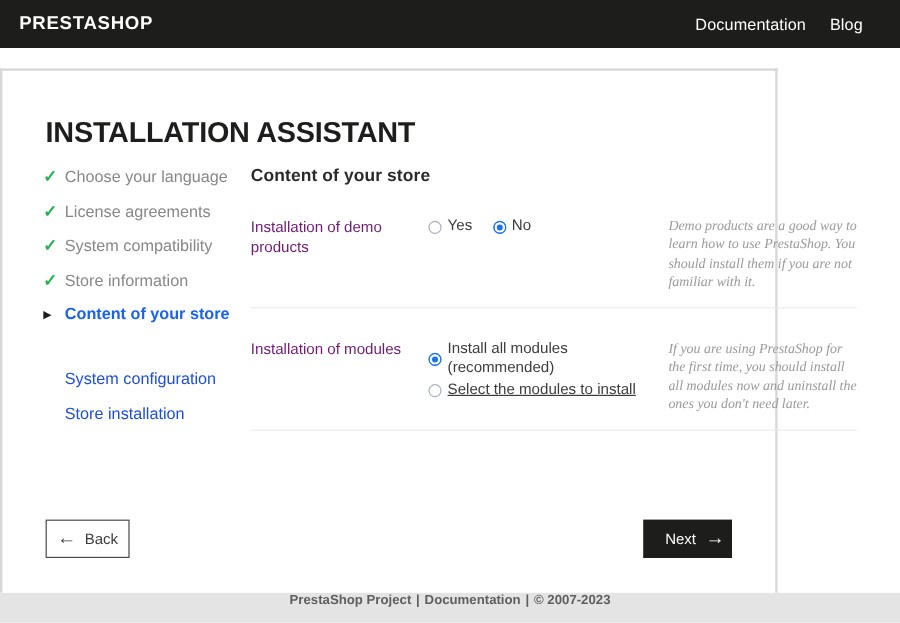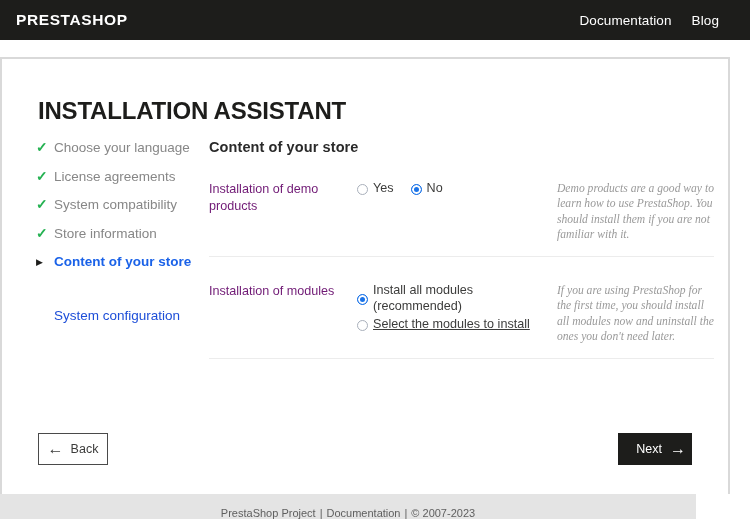--- a/index.html
+++ b/index.html
@@ -80,21 +80,21 @@
     color: #ffffff;
     font-size: 13.5px;
     text-decoration: none;
     letter-spacing: 0.1px;
   }
 
   
   .page {
     position: absolute;
     top: 57px; left: 0;
-    width: 730px;
+    width: 648px;
     height: 437px;
     background: #ffffff;
     border-top: 2px solid #d9d9d9;
     border-left: 2px solid #d9d9d9;
     border-right: 2px solid #d9d9d9;
     box-sizing: border-box;
   }
 
   .page-title {
     position: absolute;
@@ -253,28 +253,28 @@
   }
   .arrow { display: inline-block; line-height: 1; }
   .btn-back .arrow { font-size: 16px; }
   .btn-next .arrow { font-size: 16px; }
 
   
   .footer {
     position: absolute;
     left: 0;
     top: 494px;
-    width: 696px;
+    width: 750px;
     height: 25px;
     background: #e4e4e4;
     display: flex;
-    align-items: flex-end;
+    align-items: flex-start;
     justify-content: center;
     font-size: 11px;
-    font-weight: normal;
+    font-weight: bold;
     color: #5f5f5f;
   }
   .footer a { color: #5f5f5f; text-decoration: none; }
   .footer .sep { margin: 0 4px; }
 </style>
 </head>
 <body>
 
 <div id="app">
 
@@ -309,20 +309,24 @@
         <span class="step-marker">✓</span>
         <span class="step-label">Store information</span>
       </div>
       <div class="step current">
         <span class="step-marker">▶</span>
         <span class="step-label">Content of your store</span>
       </div>
       <div class="step todo">
         <span class="step-marker"></span>
         <span class="step-label">System configuration</span>
+      </div>
+      <div class="step todo">
+        <span class="step-marker"></span>
+        <span class="step-label">Store installation</span>
       </div>
     </div>
 
     <div class="content">
       <h2>Content of your store</h2>
 
       <div class="form-row divided">
         <div class="row-label">Installation of demo products</div>
         <div class="row-controls">
           <div class="radio-inline">

